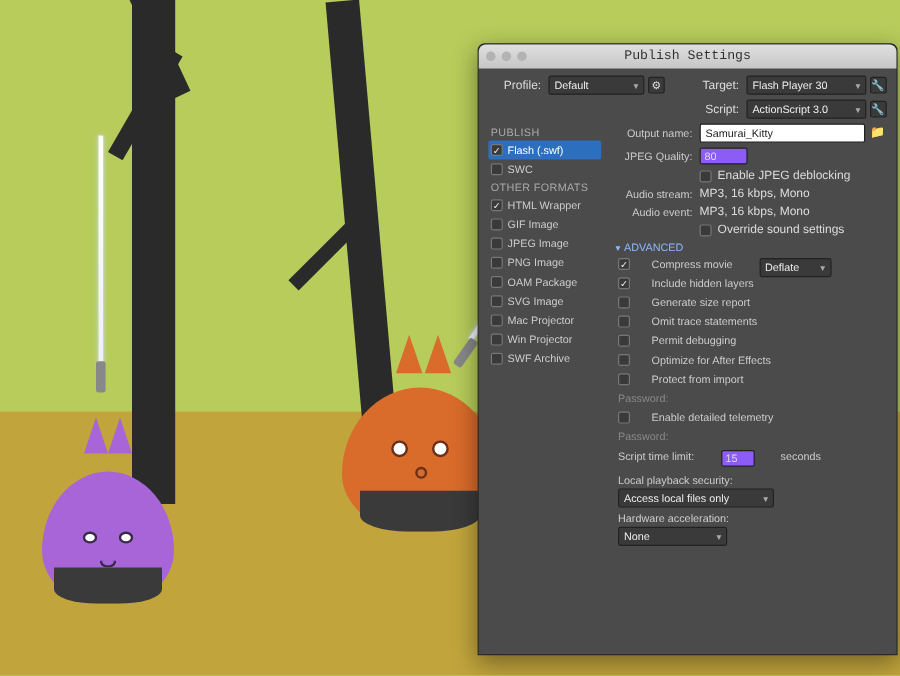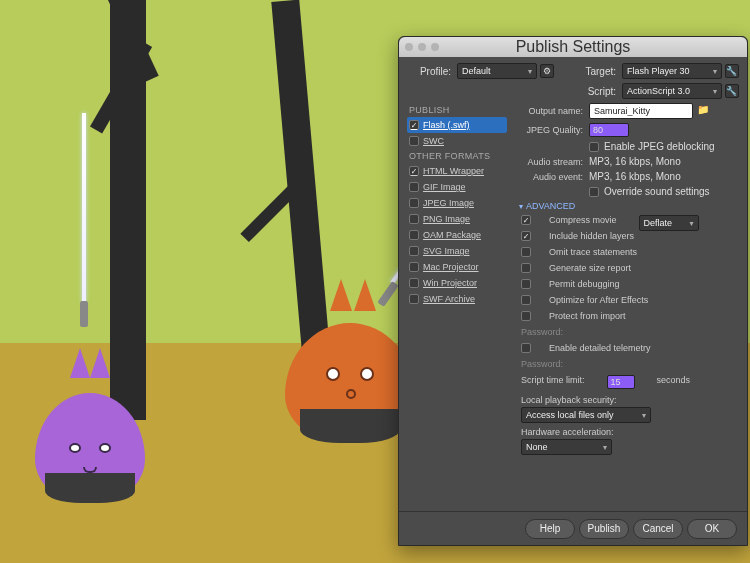--- a/index.html
+++ b/index.html
@@ -60,38 +60,38 @@
     color:#ccc;
     box-shadow:0 6px 20px rgba(0,0,0,0.4);
     display:flex; flex-direction:column;
   }
   .wtitlebar {
     height:20px; background:linear-gradient(#e0e0e0,#c6c6c6); border-radius:6px 6px 0 0;
     display:flex; align-items:center; justify-content:center; color:#333; position:relative;
   }
   .traffic { position:absolute; left:6px; display:flex; gap:5px; }
   .traffic span { width:8px; height:8px; border-radius:50%; background:#b3b3b3; }
-  .wtitle { font-size:16px; }
+  .wtitle { font-size:11px;font-family:Liberation Mono, monospace; }
   .dbody { flex:1; padding:6px 8px 0 8px; overflow:hidden; }
 
   .profilerow, .formrow { display:flex; align-items:center; margin-bottom:4px; font-size:10px; color:#ddd; }
   .plabel { width:44px; text-align:right; margin-right:6px; color:#ddd; }
   .rlabel { width:70px; text-align:right; margin-right:6px; color:#ccc; font-size:9px; }
   .select, .textin {
     background:#3a3a3a; border:1px solid #222; color:#eee; height:16px;
     font-size:9px; padding:0 4px; border-radius:2px;
   }
   .select { display:flex; align-items:center; justify-content:space-between; cursor:pointer; }
   .textin { background:#fff; color:#222; }
   .sicon { width:14px; height:14px; border:1px solid #222; background:#3a3a3a; border-radius:2px; margin-left:3px; display:flex;align-items:center;justify-content:center;cursor:pointer; font-size:9px;}
 
   .mainrow { display:flex; gap:6px; margin-top:4px; }
   .sidebar { width:100px; font-size:9px; color:#ccc; }
   .sh { color:#aaa; letter-spacing:0.3px; margin:2px 0 2px 2px; }
-  .srow { display:flex; align-items:center; height:16px; padding-left:2px; gap:4px; cursor:pointer; border-radius:2px;text-decoration:underline; }
+  .srow { display:flex; align-items:center; height:16px; padding-left:2px; gap:4px; cursor:pointer; border-radius:2px; }
   .srow.selected { background:#2d6fbf; color:#fff; }
   .cb { width:10px; height:10px; border:1px solid #777; background:#3a3a3a; border-radius:2px; display:inline-flex;align-items:center;justify-content:center;font-size:8px;color:#eee;}
   .cb.checked::after { content:"✓"; }
 
   .rightpane { flex:1; font-size:9px; color:#ccc; }
   .disclosure { color:#8fb8ff; font-size:9px; margin:4px 0 4px 6px; display:flex; align-items:center; gap:3px; cursor:pointer; }
   .disclosure::before { content:"▾"; font-size:8px; }
   .advrow { display:flex; align-items:flex-start; gap:18px; height:16px; padding-left:8px; }
   .mutedlabel { color:#888; padding-left:8px; font-size:9px; margin-bottom:2px;}
   .smallin { width:40px; height:14px; background:#8b5cf6; border:1px solid #222; color:#ddd; font-size:9px; padding:0 3px; border-radius:2px; }
@@ -233,21 +233,21 @@
           </div>
         <div class="srow">
             <span class="cb"></span>
             <span>SWF Archive</span>
           </div>
       </div>
 
       <div class="rightpane">
         <div class="formrow">
           <span class="rlabel">Output name:</span>
-          <input class="textin" style="width: 104px;" value="Samurai_Kitty">
+          <input class="textin" style="width: 138px;" value="Samurai_Kitty">
           <span class="folder">📁</span>
         </div>
         <div class="formrow">
           <span class="rlabel">JPEG Quality:</span>
           <input class="smallin" value="80" style="">
         </div>
         <div class="formrow">
           <span class="rlabel"></span>
           <span class="cb"></span>
           <span style="margin-left:5px">Enable JPEG deblocking</span>
@@ -277,25 +277,25 @@
             <span>Deflate</span>
               <span class="caret">▾</span>
           </div>
         </div>
         <div class="advrow">
             <span class="cb checked"></span>
             <span>Include hidden layers</span>
           </div>
         <div class="advrow">
             <span class="cb"></span>
+            <span>Generate size report</span>
+          </div>
+        <div class="advrow">
+            <span class="cb"></span>
             <span>Omit trace statements</span>
-          </div>
-        <div class="advrow">
-            <span class="cb"></span>
-            <span>Generate size report</span>
           </div>
         <div class="advrow">
             <span class="cb"></span>
             <span>Permit debugging</span>
           </div>
         <div class="advrow">
             <span class="cb"></span>
             <span>Optimize for After Effects</span>
           </div>
         <div class="advrow">
@@ -326,19 +326,13 @@
           <div>Hardware acceleration:</div>
           <div class="select" style="width:91px;margin-top:2px">
             <span>None</span>
               <span class="caret">▾</span>
           </div>
         </div>
       </div>
     </div>
   </div>
 
-  <div class="buttonbar">
-    <div class="btn">Help</div>
-    <div class="btn">Publish</div>
-    <div class="btn">Cancel</div>
-    <div class="btn">OK</div>
-  </div>
 </div>
 
 </body></html>

